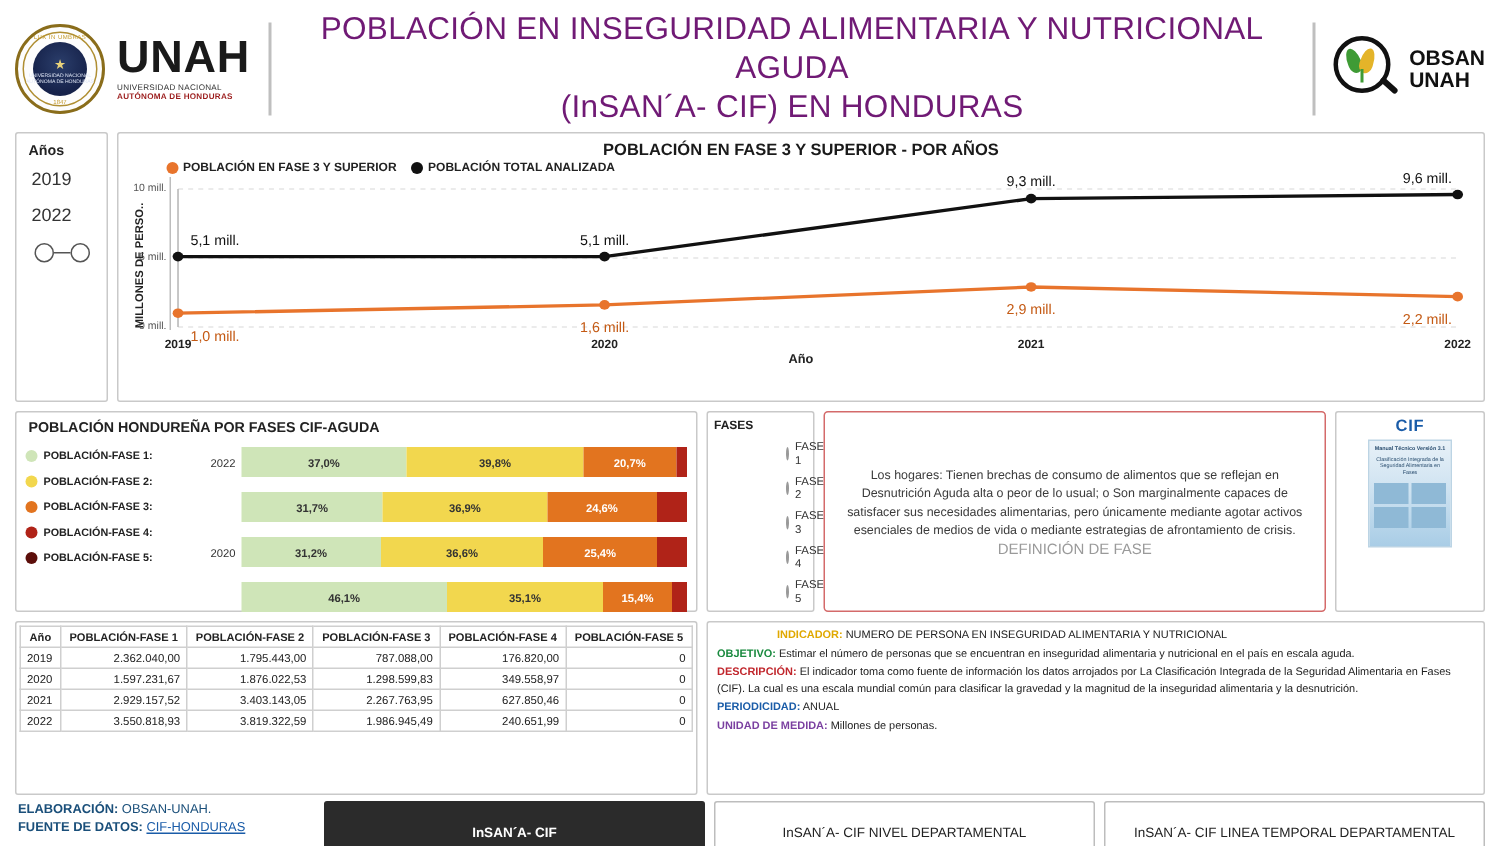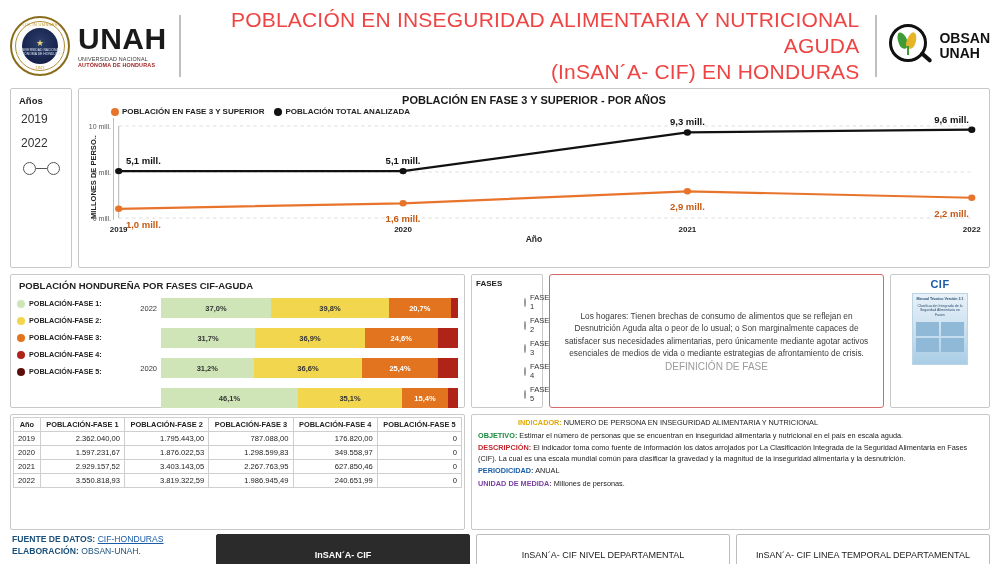--- a/index.html
+++ b/index.html
@@ -59,23 +59,23 @@
     font-size:30px; font-weight:bold; letter-spacing:.5px; color:#1a1a1a;
   }
   .unah-block .sub1 {
     font-size:5.4px; color:#333; letter-spacing:.2px; margin-top:3px;
   }
   .unah-block .sub2 {
     font-size:5.4px; color:#9b1b1b; font-weight:bold; letter-spacing:.2px; margin-top:1px;
   }
   .title-main {
     flex:1;
-    text-align:right;
+    text-align:center;
     font-size:21px;
-    color:#ef4444;
+    color:#701a75;
     line-height:1.25;
     padding:0 4px;
     letter-spacing:.2px;
   }
   .obsan-wrap {
     display:flex; align-items:center; gap:6px; flex:0 0 auto;
   }
   .lens {
     width:44px; height:44px; position:relative;
   }
@@ -140,21 +140,21 @@
   }
   .ytick {
     position:absolute; left:0; width:26px; text-align:right; font-size:7px; color:#555;
     transform:translateY(-50%);
   }
   .xtick {
     position:absolute; bottom:2px; font-size:8px; font-weight:bold; transform:translateX(-50%);
     color:#222;
   }
   .dlabel {
-    position:absolute; font-size:9.5px; font-weight:bold; transform:translateX(-50%);
+    position:absolute; font-size:9.5px; font-weight:normal; transform:translateX(-50%);
     white-space:nowrap;
     text-align:right;
   }
 
   
   .row2 { display:flex; gap:6px; padding:6px 10px 0 10px; height:140px; }
   .stacked-card { width:455px; padding:4px 6px; }
   .stacked-title { font-size:9.5px; font-weight:bold; margin:1px 0 4px 2px; }
   .stacked-body { display:flex; }
   .phase-legend { width:118px; padding-top:4px; }
@@ -529,24 +529,24 @@
     <div class="info-line">
       <span class="k-um">UNIDAD DE MEDIDA:</span>
       <span>Millones de personas.</span>
     </div>
   </div>
 </div>
 
 <div class="row4">
   <div class="elab">
     <div>
+      <span class="lbl">ELABORACIÓN:</span>
+      <span>OBSAN-UNAH.</span>
+    </div>
+    <div>
       <span class="lbl">FUENTE DE DATOS:</span>
       <a href="#">CIF-HONDURAS</a>
-    </div>
-    <div>
-      <span class="lbl">ELABORACIÓN:</span>
-      <span>OBSAN-UNAH.</span>
     </div>
   </div>
   <div class="btn active">InSAN´A- CIF</div>
   <div class="btn">InSAN´A- CIF NIVEL DEPARTAMENTAL</div>
   <div class="btn">InSAN´A- CIF LINEA TEMPORAL DEPARTAMENTAL</div>
 </div>
 
 </body></html>

